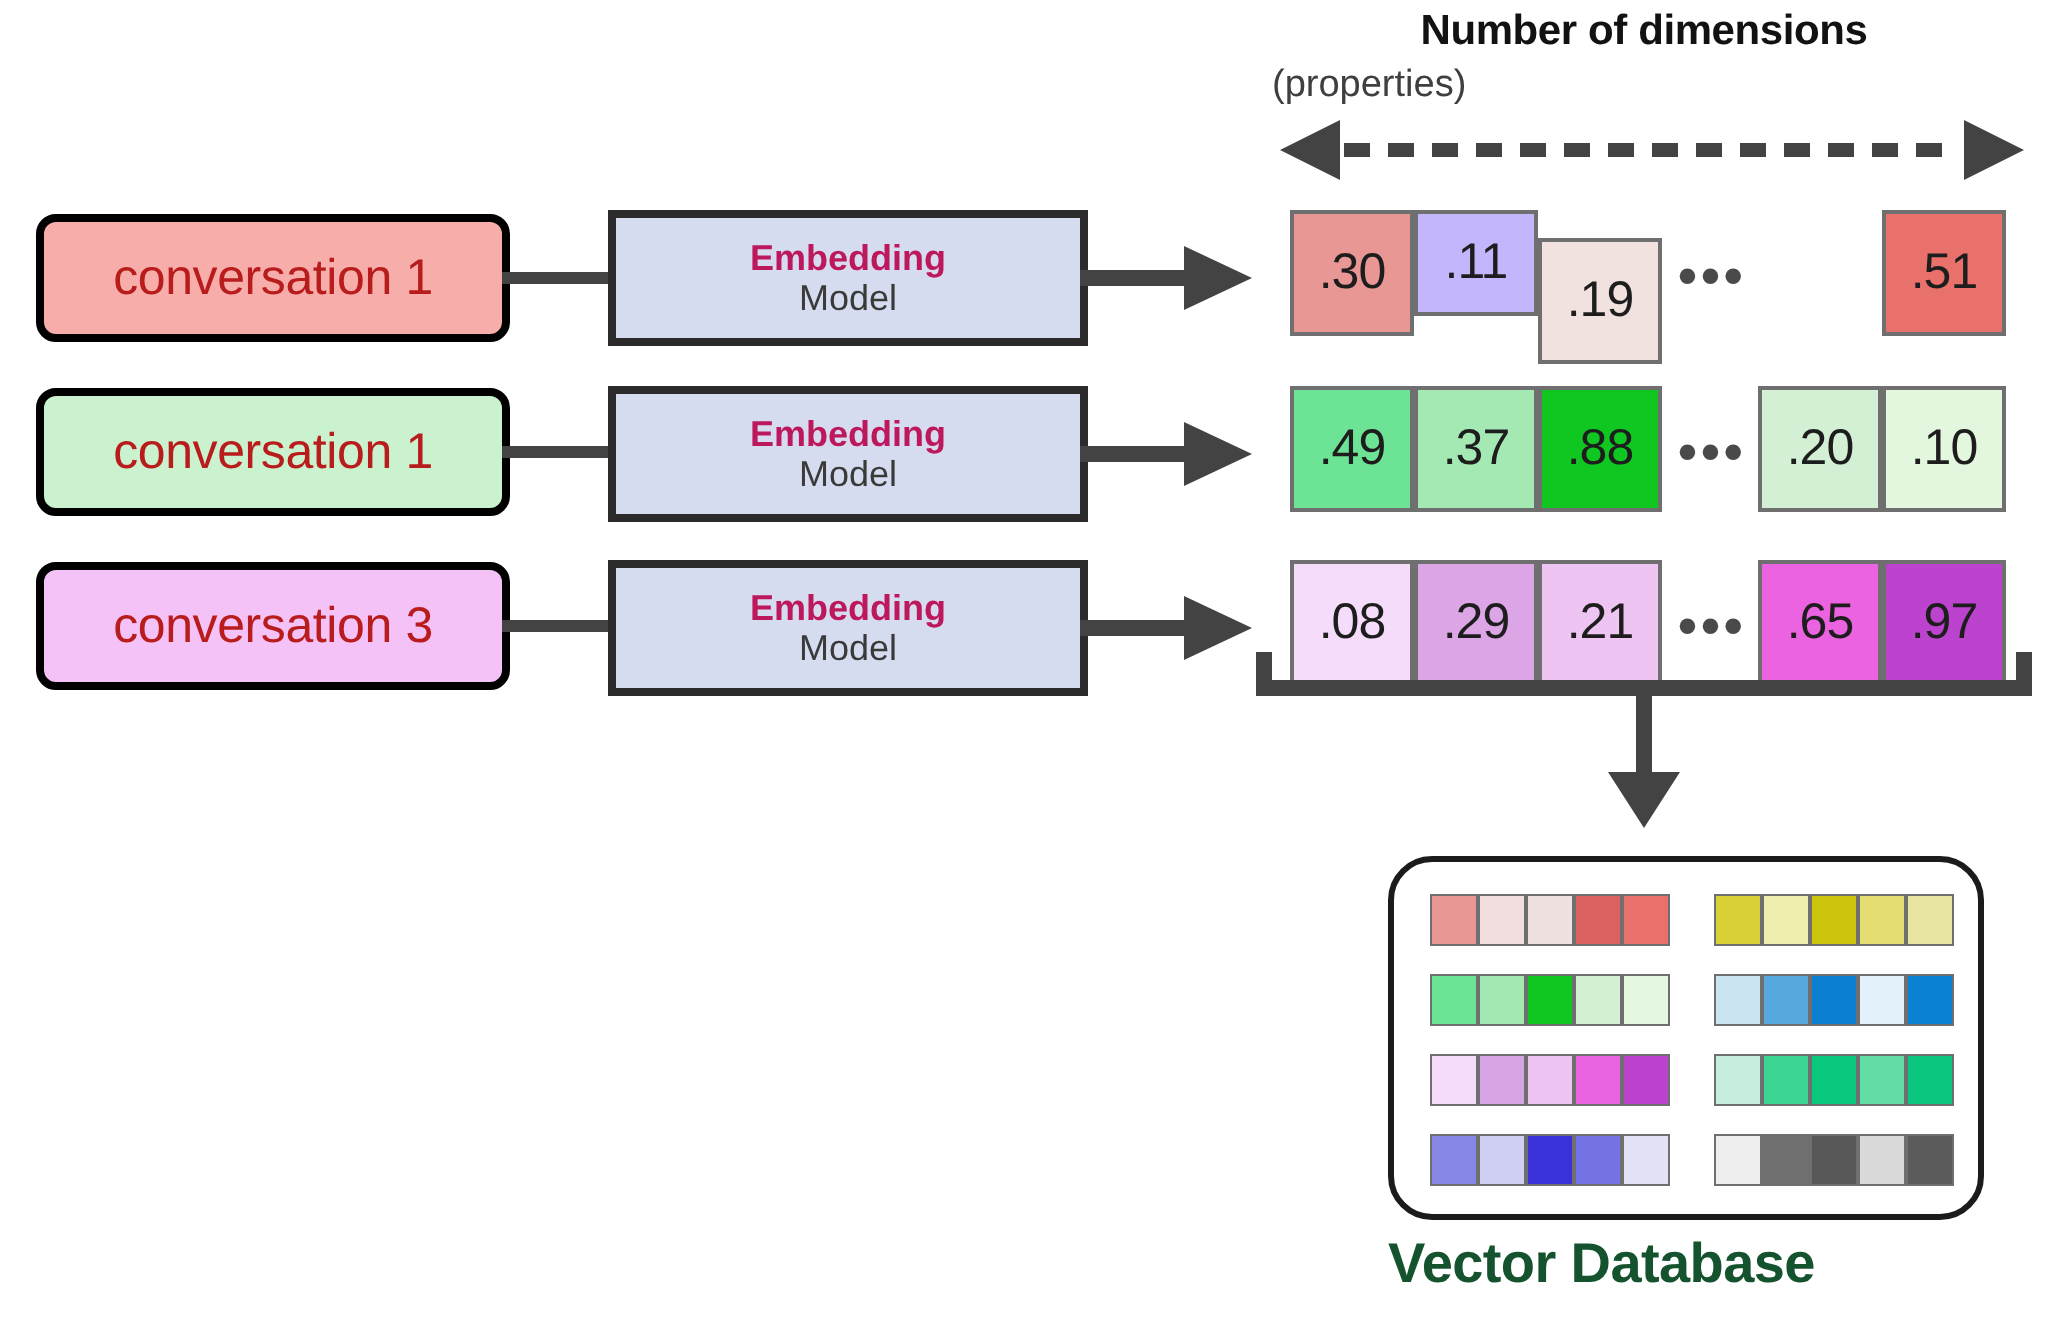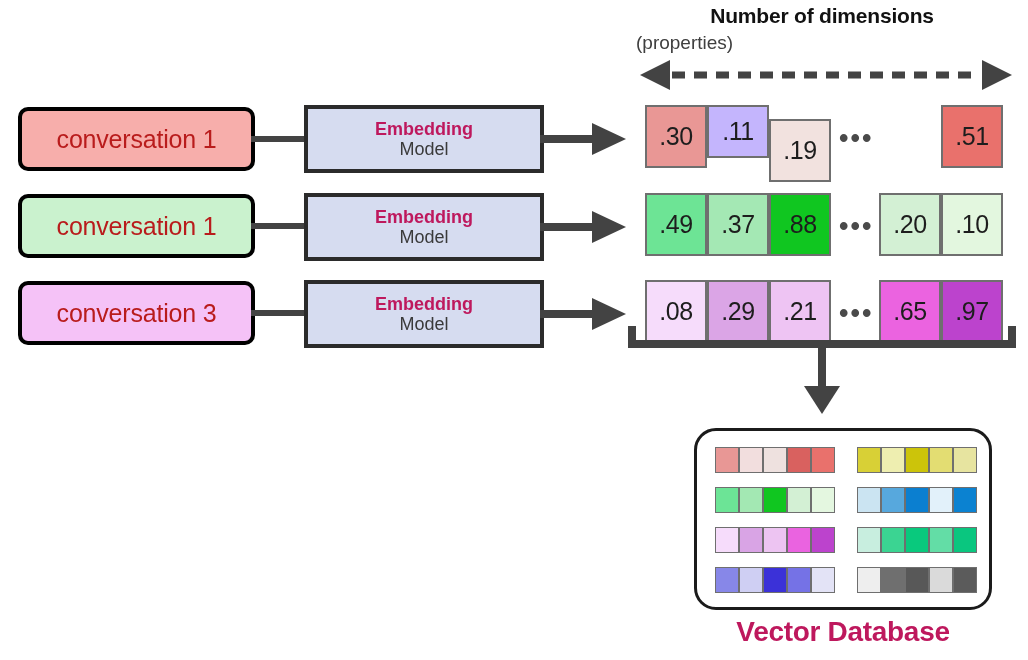--- a/index.html
+++ b/index.html
@@ -174,24 +174,24 @@
     width: 24px;
     height: 26px;
     box-sizing: border-box;
     border: 1px solid #6f6f6f;
   }
   .vdb-label {
     position: absolute;
     left: 694px;
     top: 616px;
     width: 298px;
-    text-align: center;
+    text-align: left;
     font-size: 28px;
     font-weight: bold;
-    color: #be185d;
+    color: #14532d;
     letter-spacing: -0.3px;
   }
 </style>
 </head>
 <body>
 
 <div id="canvas">
 
   <div class="dim-title">Number of dimensions</div>
   <div class="dim-sub">(properties)</div>

